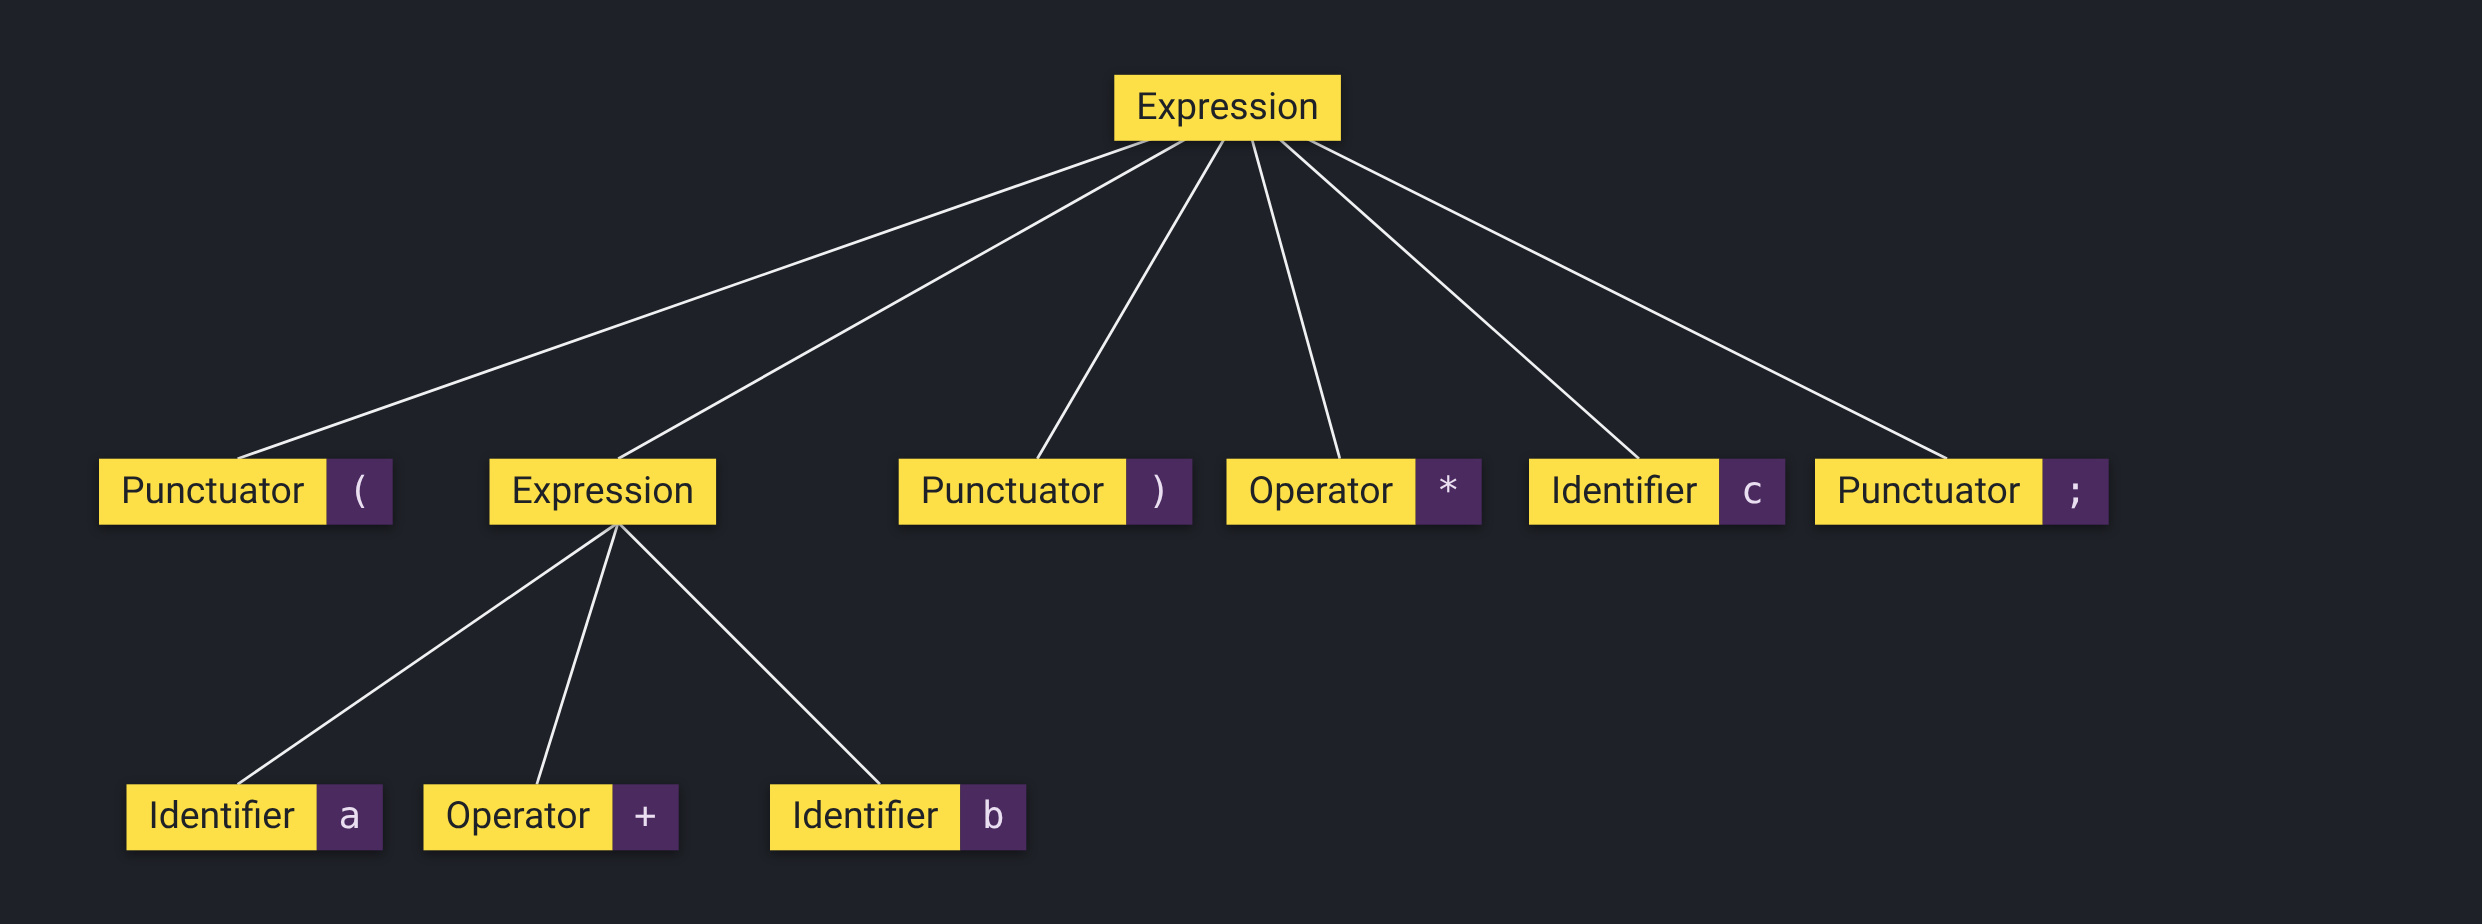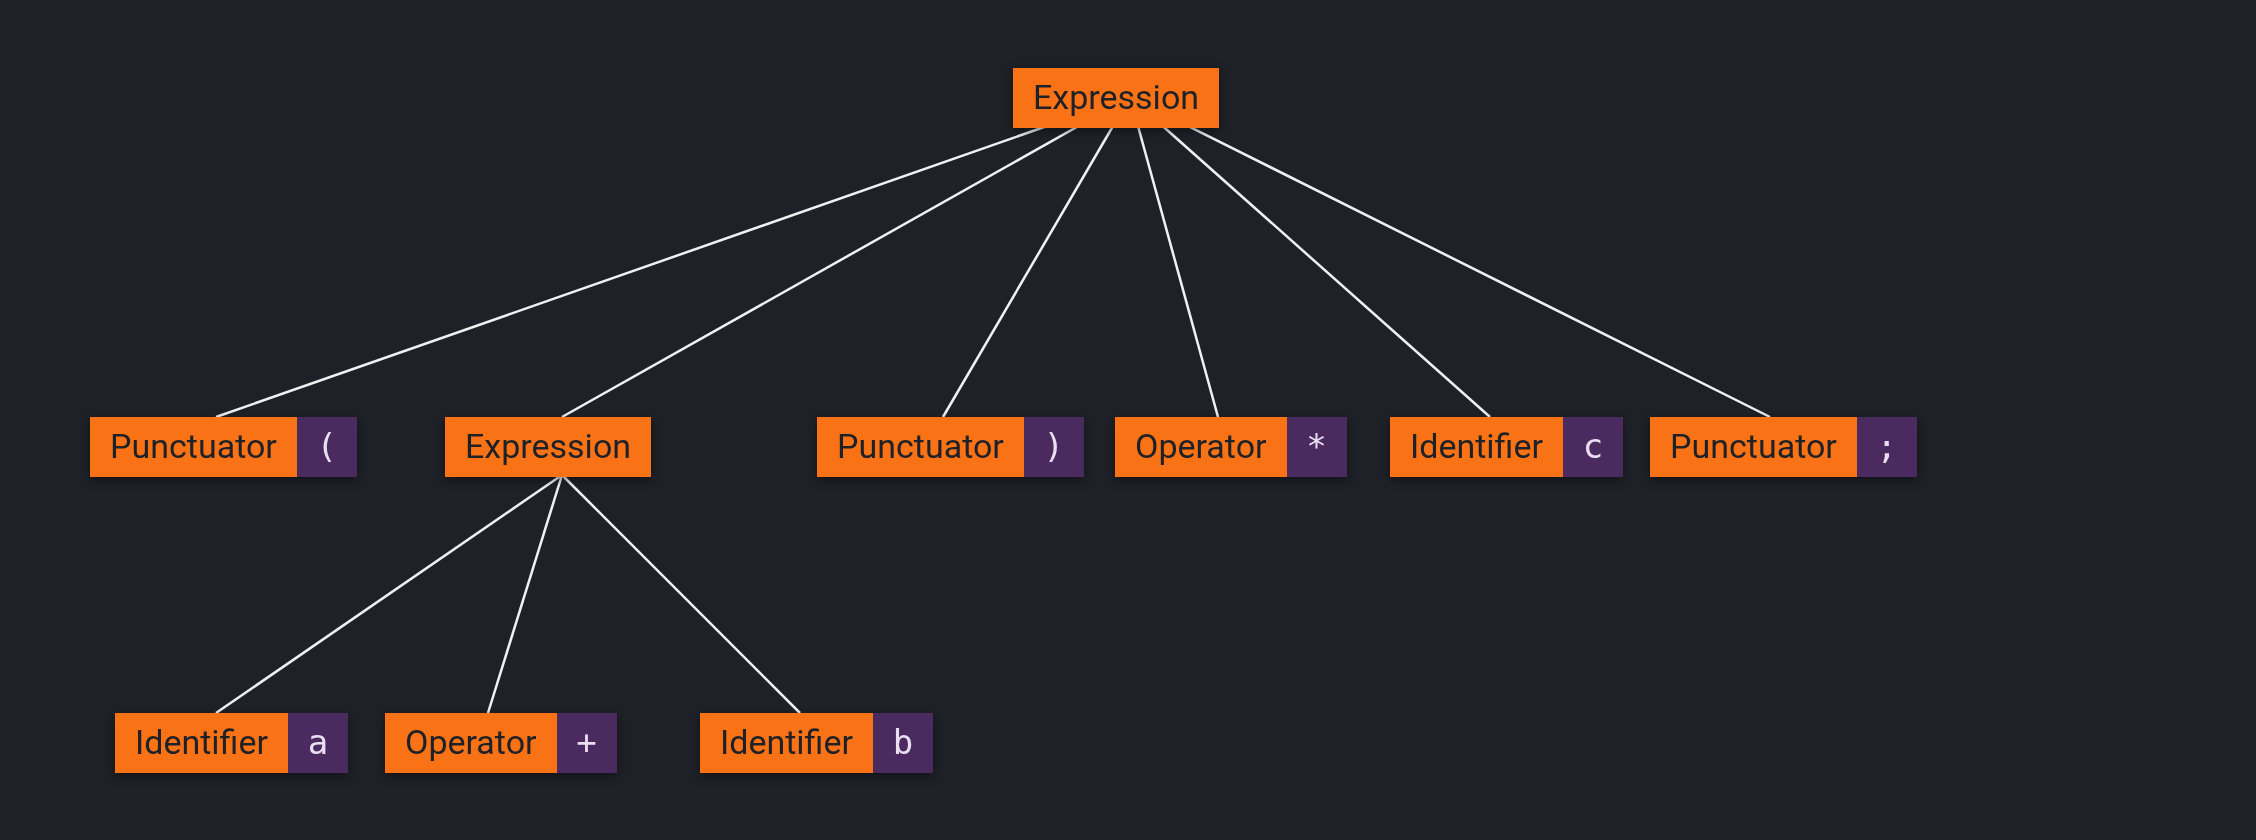--- a/index.html
+++ b/index.html
@@ -27,21 +27,21 @@
     stroke: #f0f1f2;
     stroke-width: 2.5;
   }
   .node {
     position: absolute;
     display: flex;
     align-items: stretch;
     filter: drop-shadow(0 3px 5px rgba(0,0,0,0.45));
   }
   .node .type {
-    background: #f97316;
+    background: #fde047;
     color: #1e2127;
     font-size: 34px;
     line-height: 1;
     padding: 12px 20px 14px 20px;
     display: flex;
     align-items: center;
     white-space: nowrap;
   }
   .node .val {
     background: #4b2a60;

